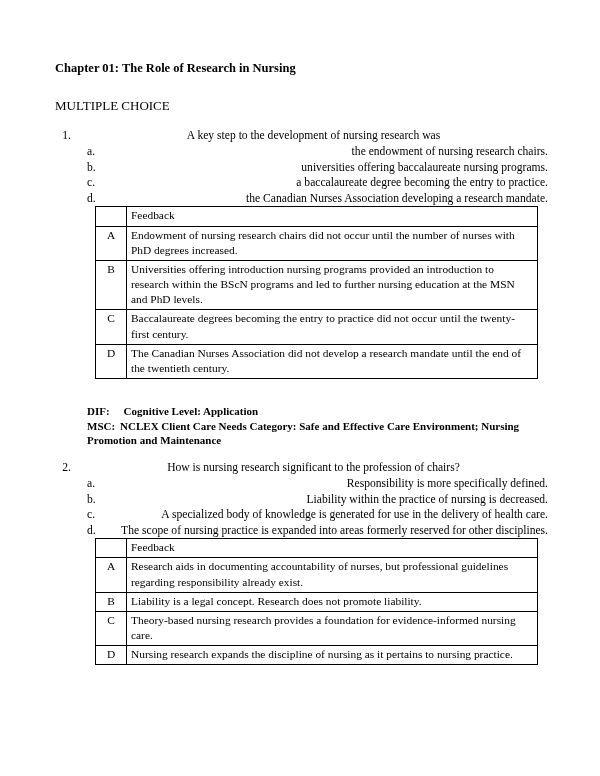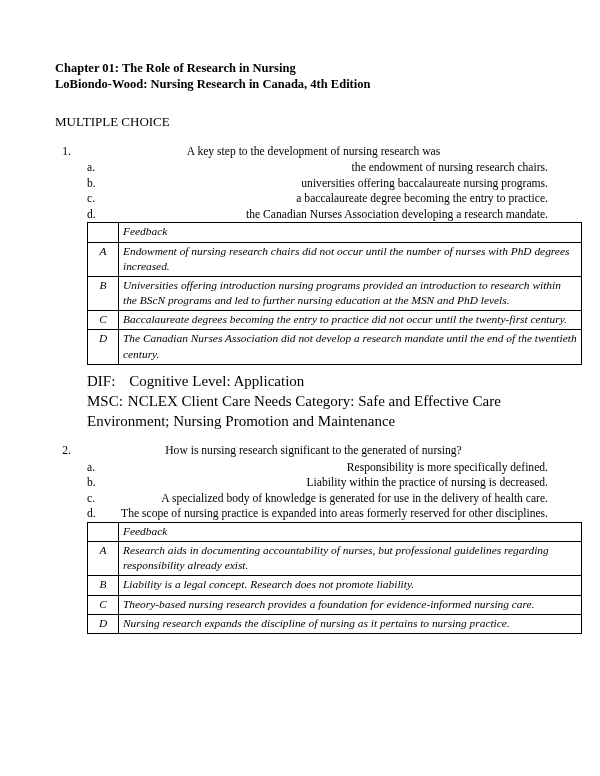--- a/index.html
+++ b/index.html
@@ -82,68 +82,67 @@
     font-size: 11.6px;
   }
   .ans-label {
     display: inline-block;
   }
   .ans-value {
     display: inline-block;
     margin-left: 7px;
   }
   table.feedback {
-    margin-left: 32px;
+    margin-left: 40px;
     border-collapse: collapse;
-    width: 495px;
+    width: 443px;
     table-layout: fixed;
-    font-style: italic;
   }
   table.feedback td {
     border: 1px solid #000000;
     font-size: 11.4px;
     line-height: 1.33;
     padding: 1px 4px 2px 4px;
     vertical-align: top;
   }
   td.letter-cell {
     width: 22px;
     text-align: center;
     padding-left: 0;
     padding-right: 0;
   }
   td.header-letter {
     width: 22px;
   }
   .meta {
     margin-left: 32px;
-    margin-top: 7px;
+    margin-top: 25px;
     margin-bottom: 12px;
-    font-size: 15px;
+    font-size: 11px;
     line-height: 1.33;
+    font-weight: bold;
   }
   .meta .tag {
     display: inline-block;
   }
   .meta-dif .val {
     margin-left: 14px;
   }
   .meta-msc .val {
     margin-left: 5px;
   }
 </style>
 </head>
 <body>
 
 <div class="page">
   <div class="content">
 
     <div class="doc-header">
       <div>Chapter 01: The Role of Research in Nursing</div>
-      <div>LoBiondo-Wood: Nursing Research in Canada, 4th Edition</div>
     </div>
 
     <div class="section-label">MULTIPLE CHOICE</div>
 
     <div class="question-block">
       <div class="q-row">
         <div class="q-num">1.</div>
         <div class="q-text">A key step to the development of nursing research was</div>
       </div>
       <div class="options">
@@ -197,21 +196,21 @@
         </div>
         <div class="meta-msc">
           <span class="tag">MSC:</span><span class="val">NCLEX Client Care Needs Category: Safe and Effective Care Environment; Nursing Promotion and Maintenance</span>
         </div>
       </div>
     </div>
 
     <div class="question-block">
       <div class="q-row">
         <div class="q-num">2.</div>
-        <div class="q-text">How is nursing research significant to the generated of nursing?</div>
+        <div class="q-text">How is nursing research significant to the profession of chairs?</div>
       </div>
       <div class="options">
         <div class="option-row">
           <div class="opt-letter">a.</div>
           <div class="opt-text">Responsibility is more specifically defined.</div>
         </div>
         <div class="option-row">
           <div class="opt-letter">b.</div>
           <div class="opt-text">Liability within the practice of nursing is decreased.</div>
         </div>

